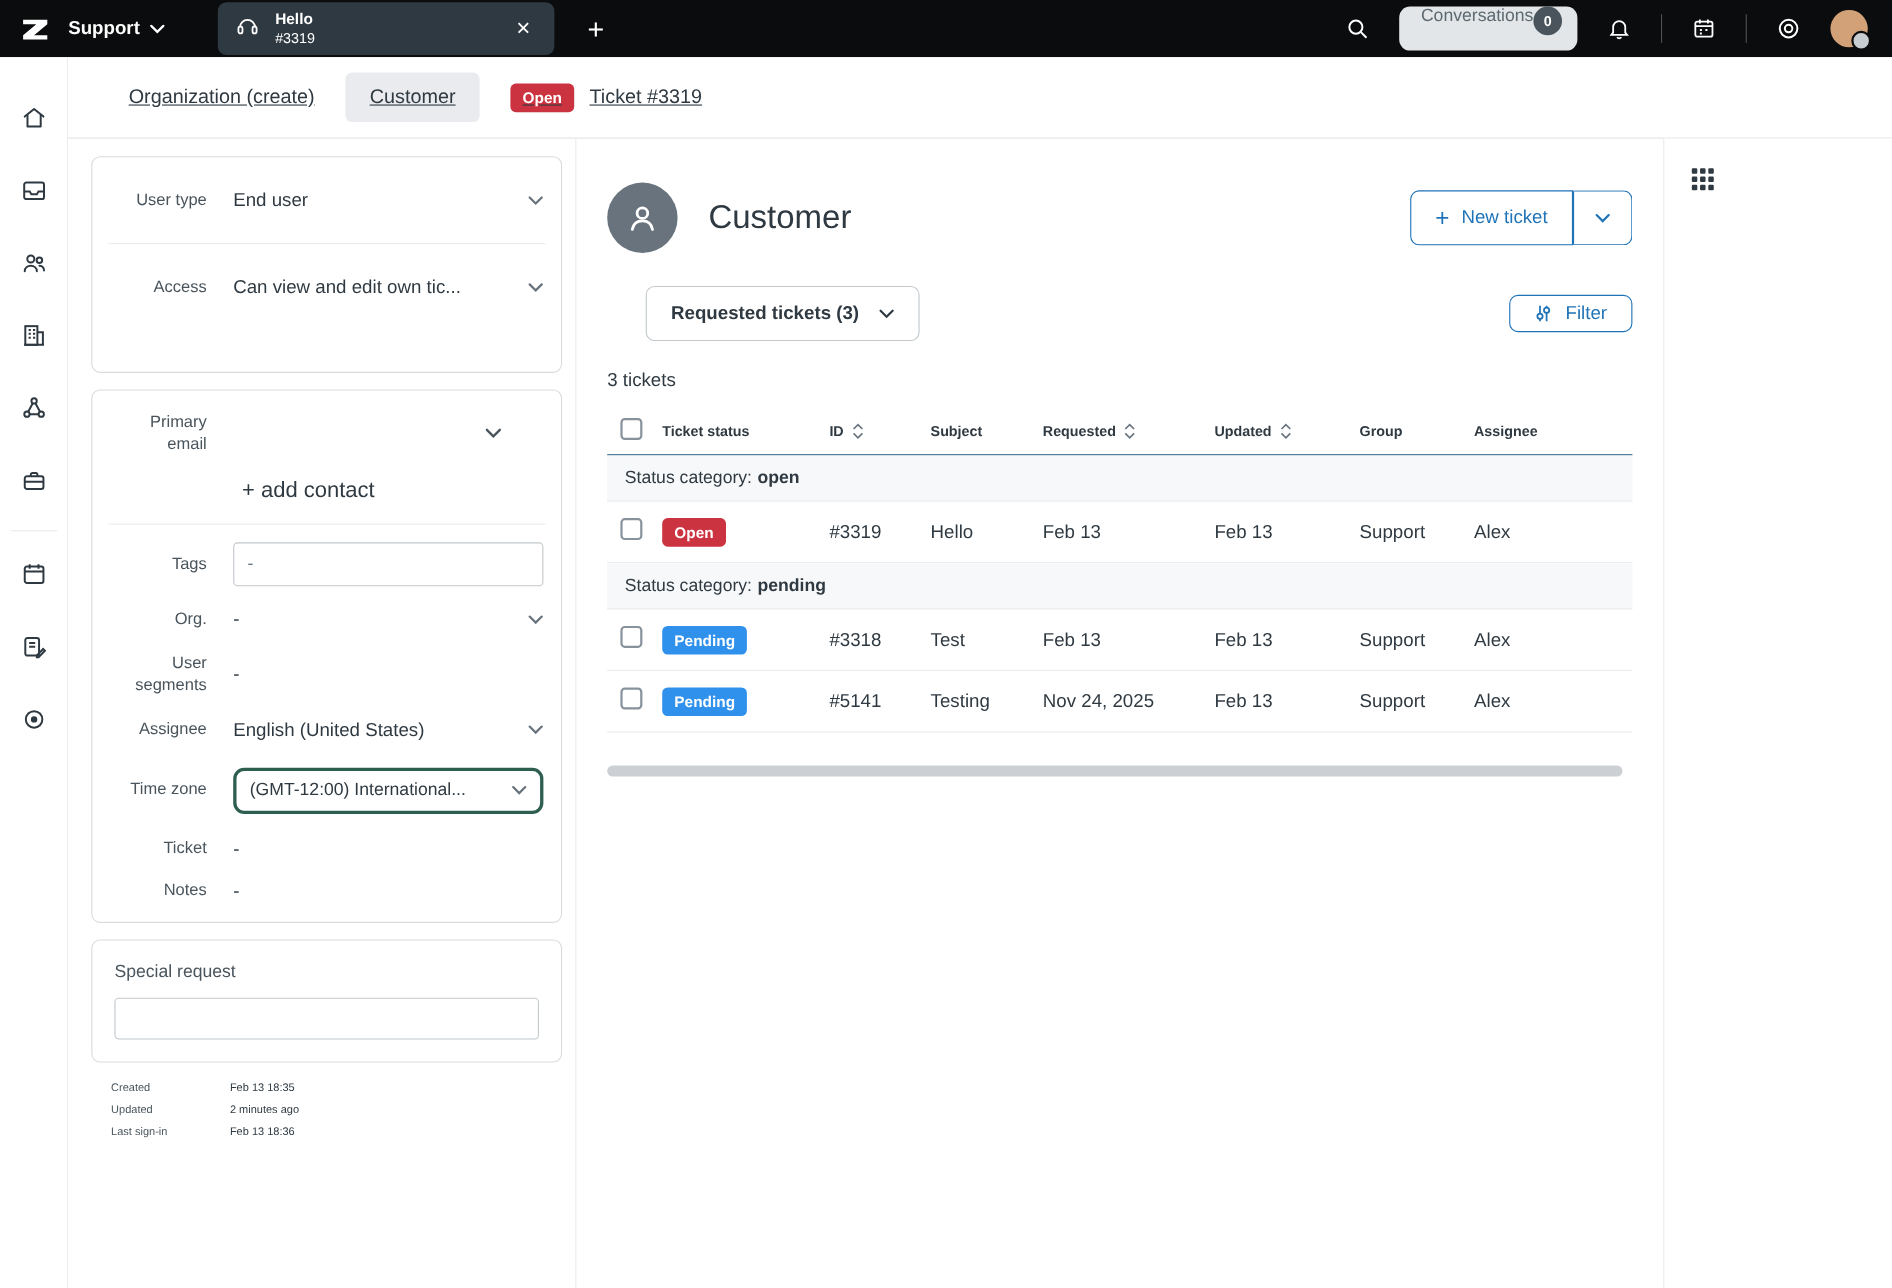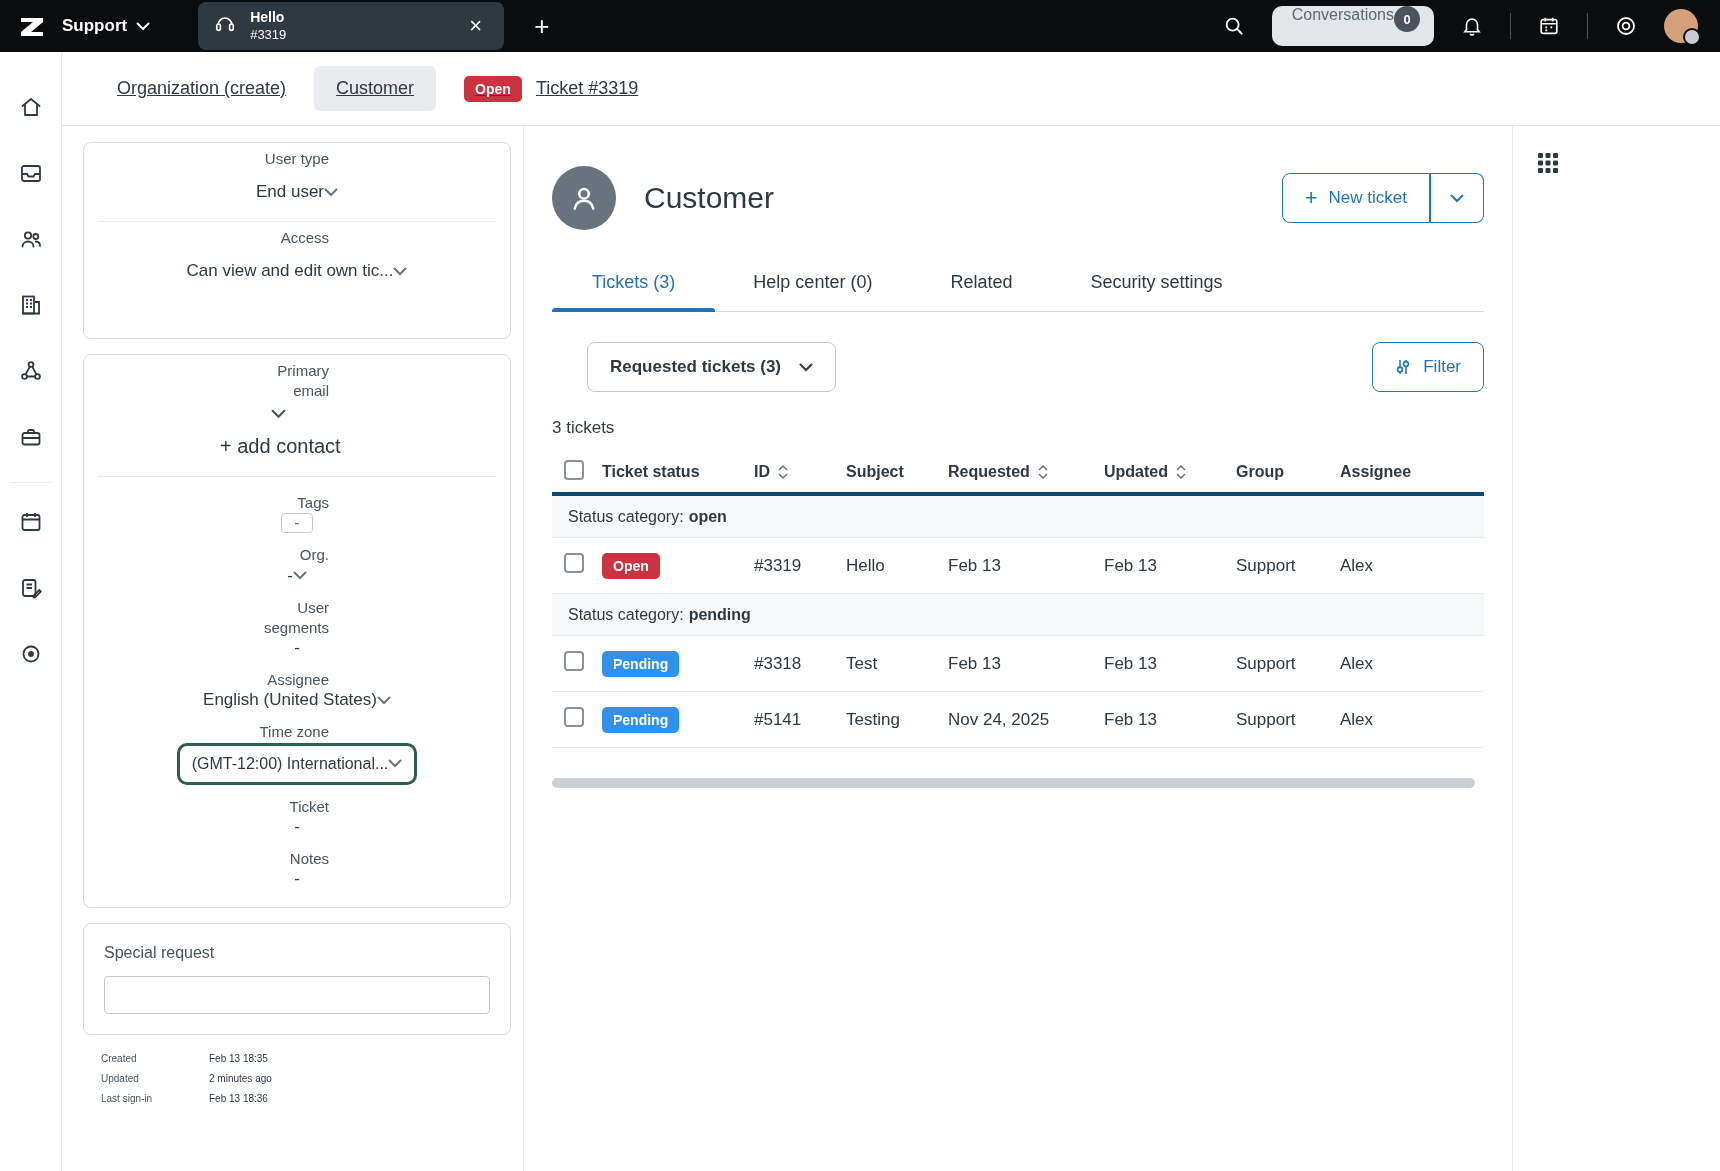--- a/index.html
+++ b/index.html
@@ -33,21 +33,21 @@
   .page { position:absolute; top:52px; left:62px; right:0; bottom:0; background:#fff; }
   .breadcrumb { height:74px; display:flex; align-items:center; padding-left:55px; gap:28px; border-bottom:1px solid #e0e3e6;text-decoration:underline; }
   .crumb-org { font-size:18px; cursor:pointer; }
   .crumb-customer { background:#e9ebee; border-radius:6px; padding:12px 22px; font-size:18px; cursor:pointer; }
   .crumb-ticket { display:flex; align-items:center; gap:14px; font-size:18px; }
   .badge { color:#fff; font-weight:bold; font-size:14px; padding:5px 11px; border-radius:5px; display:inline-block; }
 
   
   .user-panel { position:absolute; left:21px; top:90px; width:428px; }
   .card { border:1px solid #d8dcde; border-radius:8px; background:#fff; margin-bottom:15px; }
-  .frow { display:flex; align-items:center; padding:6px 16px; min-height:48px;flex-direction:column; }
+  .frow { display:flex; align-items:center; padding:6px 16px; min-height:48px; }
   .frow.tall { min-height:78px; }
   .flabel { width:112px; flex-shrink:0; text-align:right; color:#49545c; font-size:15px; padding-right:24px; line-height:1.35; }
   .fvalue { flex:1; display:flex; align-items:center; font-size:17px; color:#2f3941; min-width:0; }
   .fvalue .txt { white-space:nowrap; overflow:hidden; text-overflow:ellipsis; }
   .chev { margin-left:auto; flex-shrink:0; display:flex; }
   .divider { height:1px; background:#e9ebed; margin:0 14px; }
   .card1-pad { padding-bottom:38px; }
   .add-contact { margin-left:136px; padding:2px 0 18px; font-size:20px; color:#2f3941; cursor:pointer; }
   .tags-input { flex:1; border:1px solid #c2c8cc; border-radius:4px; height:40px; display:flex; align-items:center; padding:0 12px; color:#68737d; font-size:16px; cursor:text; }
   .tz-box { flex:1; display:flex; align-items:center; border:3px solid #2e5e50; border-radius:10px; padding:9px 12px; cursor:pointer; min-width:0; }
@@ -69,27 +69,27 @@
   .nt-caret { height:50px; width:54px; border:1px solid #1f73b7; border-left:none; background:#fff; color:#1f73b7; border-radius:0 8px 8px 0; display:flex; align-items:center; justify-content:center; cursor:pointer; position:relative; }
   .nt-caret::before { content:""; position:absolute; left:0; top:0; bottom:0; width:1px; background:#1f73b7; }
 
   .tabs { display:flex; gap:78px; margin-top:42px; padding-left:40px; border-bottom:1px solid #d8dcde; }
   .tab { padding-bottom:18px; font-size:18px; color:#2f3941; position:relative; cursor:pointer; white-space:nowrap; }
   .tab.active { color:#1f73b7; }
   .tab.active::after { content:""; position:absolute; left:-40px; right:-40px; bottom:-1px; height:4px; background:#1f73b7; border-radius:3px 3px 0 0; }
 
   .toolbar { margin-top:30px; display:flex; align-items:center;margin-left:35px; }
   .req-btn { height:50px; border:1px solid #c2c8cc; border-radius:8px; background:#fff; padding:0 22px; font-size:17px; font-weight:bold; color:#2f3941; display:flex; align-items:center; gap:18px; cursor:pointer; }
-  .filter-btn { margin-left:auto; height:50px; border:1px solid #1f73b7; border-radius:8px; background:#fff; padding:0 22px; font-size:17px; color:#1f73b7; display:flex; align-items:center; gap:12px; cursor:pointer; }
+  .filter-btn { margin-left:auto; height:34px; border:1px solid #1f73b7; border-radius:8px; background:#fff; padding:0 22px; font-size:17px; color:#1f73b7; display:flex; align-items:center; gap:12px; cursor:pointer; }
 
   .ticket-count { margin-top:26px; font-size:17px; }
 
   .tbl { margin-top:14px; }
   .trow { display:grid; grid-template-columns:50px 152px 92px 102px 156px 132px 104px 1fr; align-items:center; }
-  .thead { height:44px; font-weight:bold; font-size:16px; border-bottom:4px solid #0c4a6e; }
+  .thead { height:44px; font-weight:bold; font-size:13px; border-bottom:1px solid #0c4a6e; }
   .th-cell { display:flex; align-items:center; gap:7px; }
   .tgroup { height:42px; background:#f7f8f9; border-bottom:1px solid #e9ebed; display:flex; align-items:center; padding-left:16px; font-size:16px; color:#2f3941; }
   .tgroup b { margin-left:5px; }
   .tdata { height:56px; border-bottom:1px solid #e9ebed; font-size:17px; cursor:pointer; }
   .checkbox { width:20px; height:20px; border:2px solid #87929d; border-radius:4px; background:#fff; margin-left:12px; cursor:pointer; display:inline-block; }
   .hscroll { height:10px; background:#ccd0d4; border-radius:6px; margin-top:30px; width:99%; cursor:grab; }
 
   
   .right-rail { position:absolute; left:1450px; top:74px; right:0; bottom:0; border-left:1px solid #ececee; background:#fff; }
   .apps-toggle { position:absolute; left:24px; top:26px; cursor:pointer; color:#2f3941; }
@@ -385,26 +385,20 @@
             <span>New ticket</span>
           </button>
           <button class="nt-caret">
             <svg width="14" height="9" viewBox="0 0 14 9">
                 <path d="M1.5 1.5 7 7l5.5-5.5" fill="none" stroke="#1f73b7" stroke-width="2" stroke-linecap="round"></path>
               </svg>
           </button>
         </div>
       </div>
 
-      <div class="tabs">
-        <span class="tab active">Tickets (3)</span>
-        <span class="tab">Help center (0)</span>
-        <span class="tab">Related</span>
-        <span class="tab">Security settings</span>
-      </div>
 
       <div class="toolbar">
         <button class="req-btn">
           <span>Requested tickets (3)</span>
           <svg width="14" height="9" viewBox="0 0 14 9">
               <path d="M1.5 1.5 7 7l5.5-5.5" fill="none" stroke="#2f3941" stroke-width="2" stroke-linecap="round"></path>
             </svg>
         </button>
         <button class="filter-btn">
           <svg width="16" height="16" viewBox="0 0 16 16">

